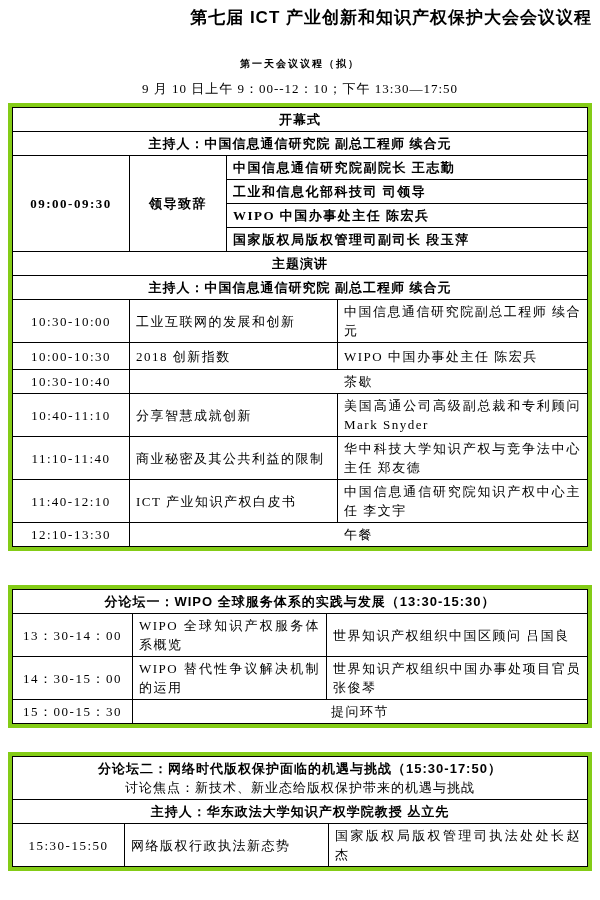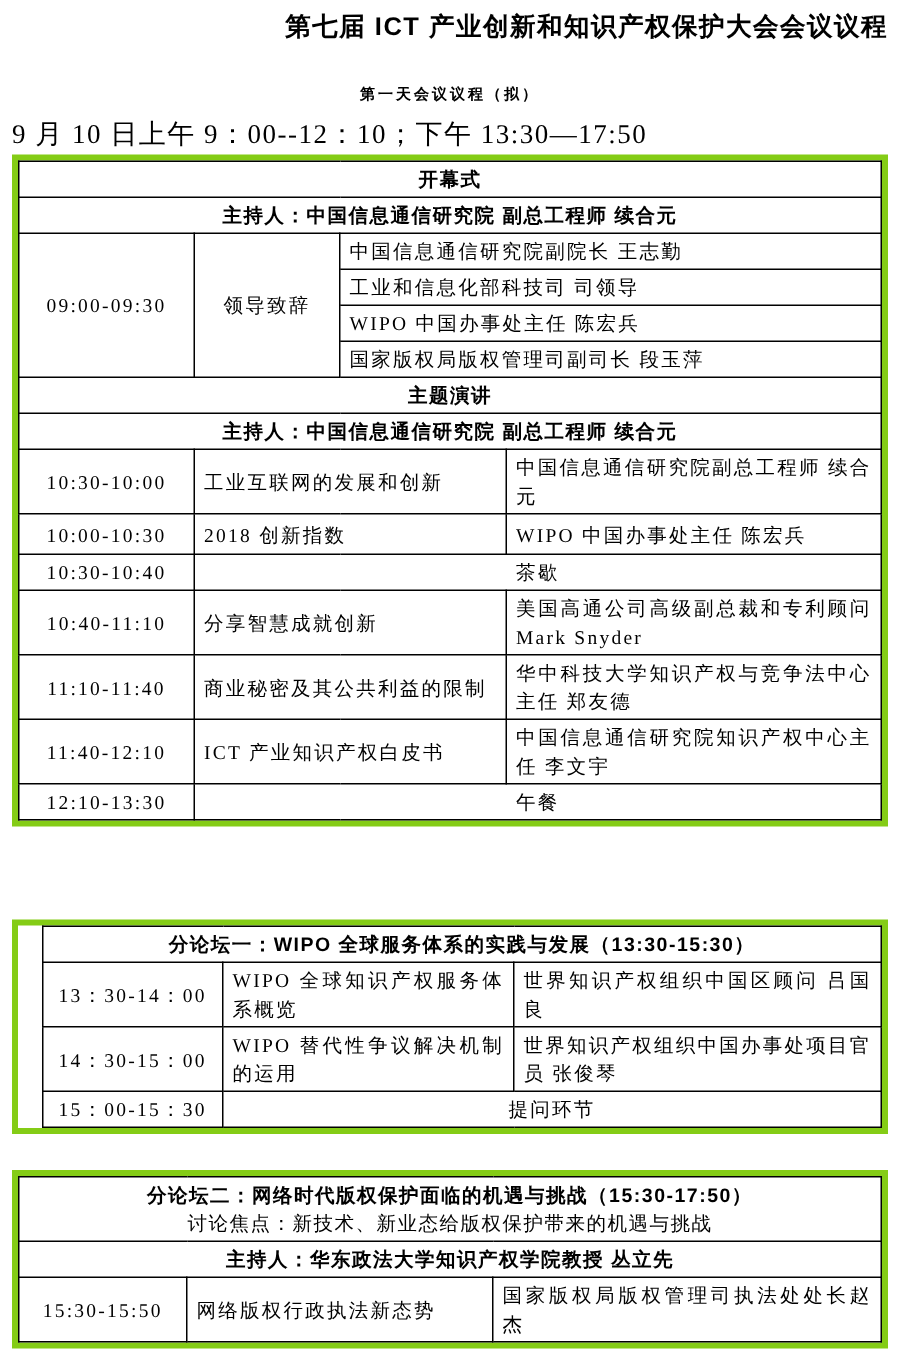--- a/index.html
+++ b/index.html
@@ -12,27 +12,27 @@
     font-weight: 700; font-size: 17px; line-height: 24px;
     text-align: right; letter-spacing: 1px;
   }
   .subtitle {
     margin-top: 25px;
     font-family: "Liberation Sans", "DejaVu Sans", sans-serif;
     font-weight: 700; font-size: 10px; line-height: 18px;
     text-align: center; letter-spacing: 2px;
   }
   .dateline {
-    margin-top: 7px; font-size: 18px; line-height: 18px;
-    letter-spacing: 1px;
+    margin-top: 7px; font-size: 13px; line-height: 18px;
+    text-align: center; letter-spacing: 1px;
   }
 
   .twrap { border: 4px solid #84cc16; }
   .twrap-first { margin-top: 5px; }
-  .twrap-gap-lg { margin-top: 62px; padding-left: 16px; }
+  .twrap-gap-lg { margin-top: 34px; }
   .twrap-gap-md { margin-top: 24px; }
 
   table.t { width: 100%; border-collapse: collapse; table-layout: fixed; font-size: 13px; }
   table.t td {
     border: 1px solid #000;
     padding: 2px 6px;
     letter-spacing: 1.5px;
     line-height: 19px;
     vertical-align: middle;
     height: 22px;
@@ -44,21 +44,21 @@
   }
   tr.sec td .focus-line {
     font-weight: 400;
     font-family: "Liberation Serif", "DejaVu Serif", serif;
     letter-spacing: 1px;
   }
   td.time { text-align: center; letter-spacing: 0.5px; padding-left: 2px; padding-right: 2px; }
   td.topic, td.spk { text-align: justify; }
   td.topic-center { text-align: center; }
   td.activity { text-align: center; }
-  tr.osr td { height: 21px; }
+  tr.osr td { height: 21px; font-weight: bold; }
   tr.data-row td { height: 27px; }
 </style>
 </head>
 <body>
 
 <div class="page">
 
   <div class="title">第七届 ICT 产业创新和知识产权保护大会会议议程</div>
   <div class="subtitle">第一天会议议程（拟）</div>
   <div class="dateline">9 月 10 日上午 9：00--12：10；下午 13:30—17:50</div>

